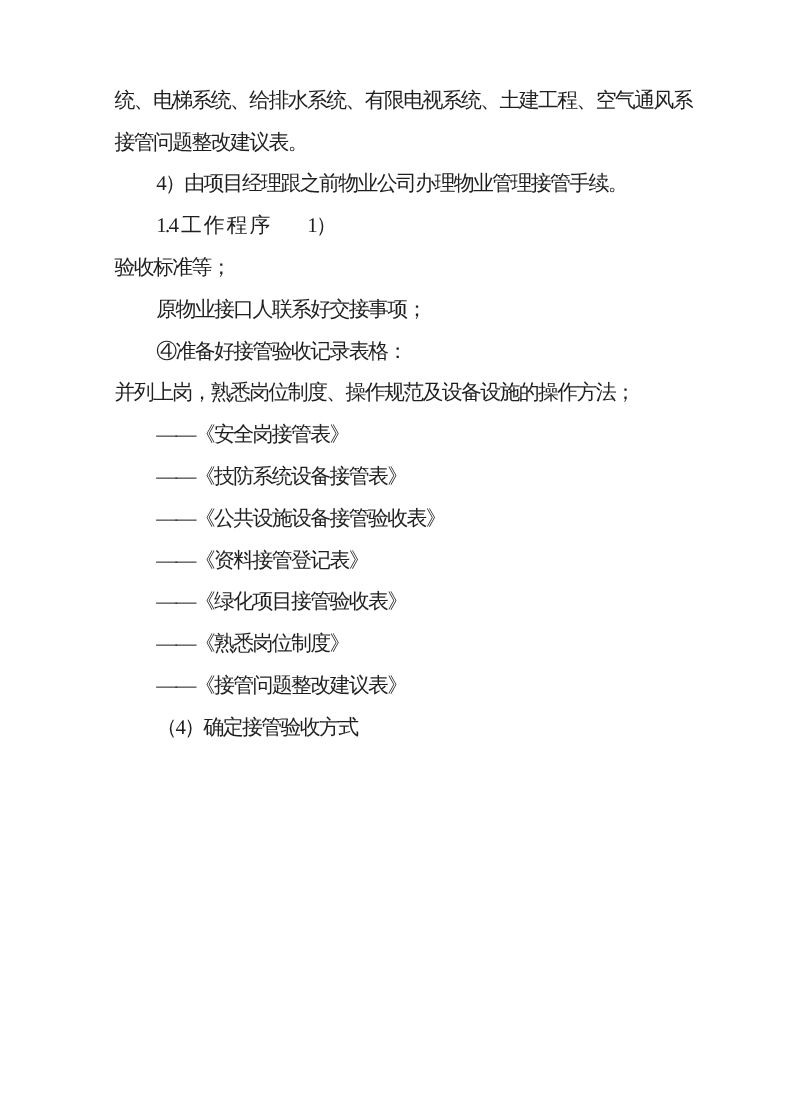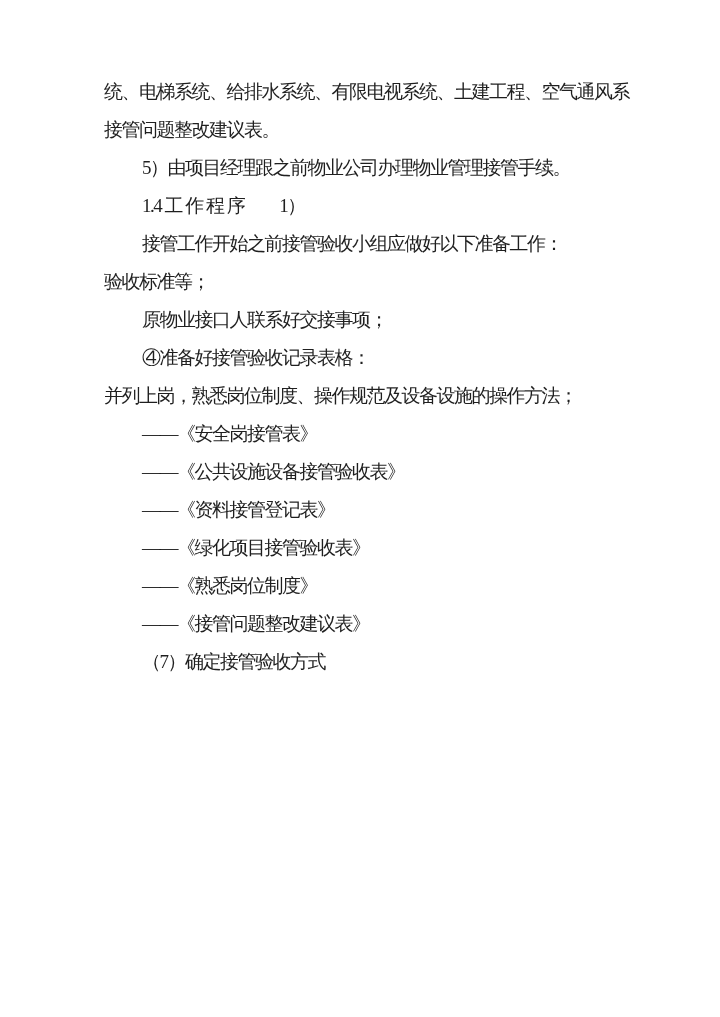--- a/index.html
+++ b/index.html
@@ -30,27 +30,27 @@
   .ind {
     text-indent: 38px;
   }
 </style>
 </head>
 <body>
 
 <div class="page">
   <div class="ln">统、电梯系统、给排水系统、有限电视系统、土建工程、空气通风系</div>
   <div class="ln">接管问题整改建议表。</div>
-  <div class="ln ind">5）由项目经理跟之前物业公司办理物业管理接管手续。</div>
+  <div class="ln ind">4）由项目经理跟之前物业公司办理物业管理接管手续。</div>
   <div class="ln ind">1.4 工 作 程 序　　1）</div>
-  <div class="ln ind">接管工作开始之前接管验收小组应做好以下准备工作：</div>
   <div class="ln">验收标准等；</div>
   <div class="ln ind">原物业接口人联系好交接事项；</div>
   <div class="ln ind">④准备好接管验收记录表格：</div>
   <div class="ln">并列上岗，熟悉岗位制度、操作规范及设备设施的操作方法；</div>
   <div class="ln ind">——《安全岗接管表》</div>
+  <div class="ln ind">——《技防系统设备接管表》</div>
   <div class="ln ind">——《公共设施设备接管验收表》</div>
   <div class="ln ind">——《资料接管登记表》</div>
   <div class="ln ind">——《绿化项目接管验收表》</div>
   <div class="ln ind">——《熟悉岗位制度》</div>
   <div class="ln ind">——《接管问题整改建议表》</div>
-  <div class="ln ind">（7）确定接管验收方式</div>
+  <div class="ln ind">（4）确定接管验收方式</div>
 </div>
 
 </body></html>

